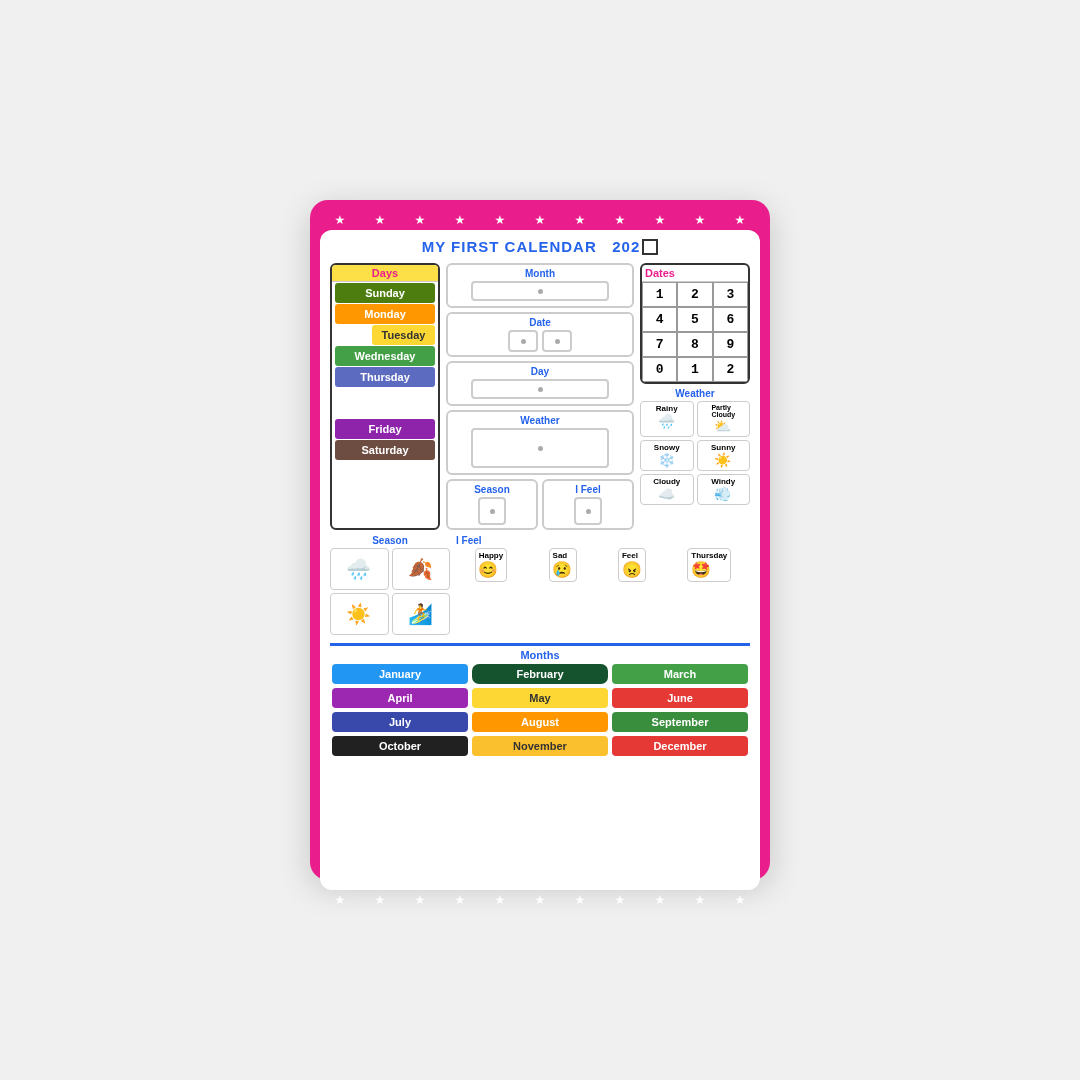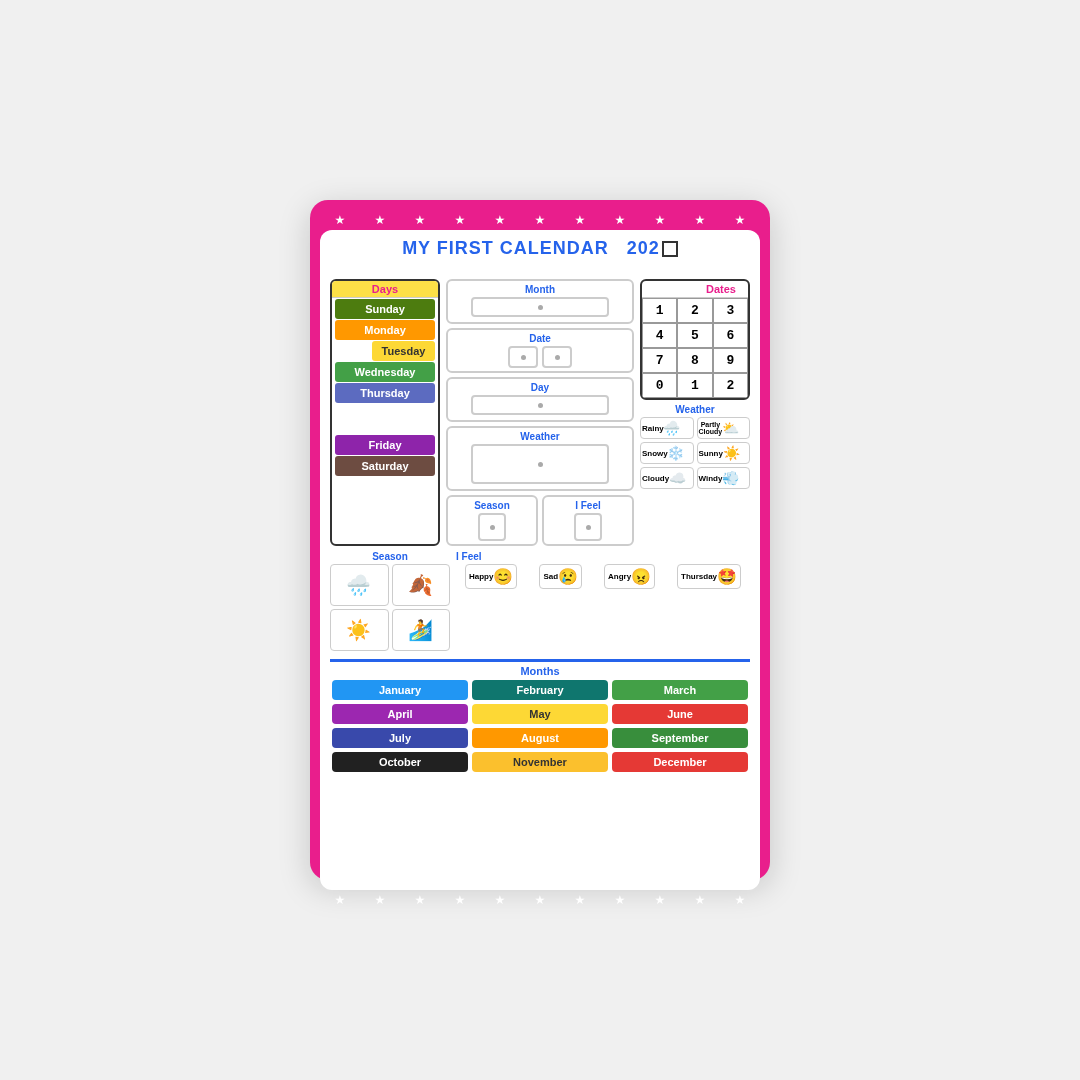--- a/index.html
+++ b/index.html
@@ -44,25 +44,25 @@
       background: conic-gradient(#e91e8c 0deg 120deg, #2196f3 120deg 240deg, #4caf50 240deg 360deg);
       display: inline-block;
     }
     .logo-text {
       font-size: 11px;
       font-weight: bold;
       color: #333;
     }
     .main-title {
       text-align: center;
-      font-size: 18px;
+      font-size: 15px;
       font-weight: 900;
       color: #2563eb;
       letter-spacing: 1px;
-      margin-bottom: 20px;
+      margin-bottom: 8px;
     }
     .year-box {
       display: inline-flex;
       align-items: center;
       gap: 2px;
     }
     .year-square {
       width: 16px;
       height: 16px;
       border: 2px solid #333;
@@ -172,24 +172,24 @@
     }
 
     
     .dates-section {
       border: 2px solid #333;
       border-radius: 6px;
       overflow: hidden;
     }
     .dates-header {
       color: #e91e8c;
-      text-align: right;
+      text-align: left;
       font-size: 11px;
       font-weight: bold;
-      padding: 2px 12px;
+      padding: 2px 3px;
       border-bottom: 1px solid #ccc;
     }
     .dates-grid {
       display: grid;
       grid-template-columns: repeat(3, 1fr);
       gap: 0;
     }
     .date-num {
       border: 1px solid #999;
       text-align: center;
@@ -212,24 +212,24 @@
     }
     .weather-icons-grid {
       display: grid;
       grid-template-columns: 1fr 1fr;
       gap: 3px;
     }
     .weather-icon-box {
       border: 1.5px solid #ccc;
       border-radius: 4px;
       display: flex;
+      flex-direction: column;
       align-items: center;
       padding: 2px 1px;
       font-size: 8px;
-      text-align: center;
     }
     .weather-emoji { font-size: 14px; }
     .season-label {
       color: #2563eb;
       font-size: 10px;
       font-weight: bold;
       text-align: center;
       margin-bottom: 2px;
     }
     .season-images {
@@ -255,22 +255,22 @@
     }
     .ifeel-icons {
       display: flex;
       gap: 4px;
       justify-content: space-around;
     }
     .ifeel-box {
       border: 1.5px solid #ccc;
       border-radius: 4px;
       display: flex;
-      flex-direction: row;
-      align-items: center;
+      flex-direction: column;
+      align-items: flex-start;
       padding: 2px 3px;
       font-size: 8px;
     }
     .ifeel-emoji { font-size: 16px; }
 
     
     .months-section {
       margin-top: 8px;
       border-top: 3px solid #2563eb;
     }
@@ -289,21 +289,21 @@
     }
     .month-item {
       border-radius: 4px;
       text-align: center;
       font-size: 11px;
       font-weight: bold;
       color: #fff;
       padding: 4px 2px;
     }
     .m-jan { background: #2196f3; }
-    .m-feb { background: #0f766e; }
+    .m-feb { background: #14532d; border-radius: 7px; }
     .m-mar { background: #43a047; }
     .m-apr { background: #9c27b0; }
     .m-may { background: #fdd835; color: #333; }
     .m-jun { background: #e53935; }
     .m-jul { background: #3949ab; }
     .m-aug { background: #ff9800; }
     .m-sep { background: #388e3c; }
     .m-oct { background: #212121; }
     .m-nov { background: #fbc02d; color: #333; }
     .m-dec { background: #e53935; }
@@ -480,21 +480,21 @@
         <div class="ifeel-icons">
           <div class="ifeel-box">
             <span style="font-size:8px;font-weight:bold;">Happy</span>
             <span class="ifeel-emoji">😊</span>
           </div>
           <div class="ifeel-box">
             <span style="font-size:8px;font-weight:bold;">Sad</span>
             <span class="ifeel-emoji">😢</span>
           </div>
           <div class="ifeel-box">
-            <span style="font-size:8px;font-weight:bold;">Angry</span>
+            <span style="font-size:8px;font-weight:bold;">Feel</span>
             <span class="ifeel-emoji">😠</span>
           </div>
           <div class="ifeel-box">
             <span style="font-size:8px;font-weight:bold;">Thursday</span>
             <span class="ifeel-emoji">🤩</span>
           </div>
         </div>
       </div>
     </div>
 

